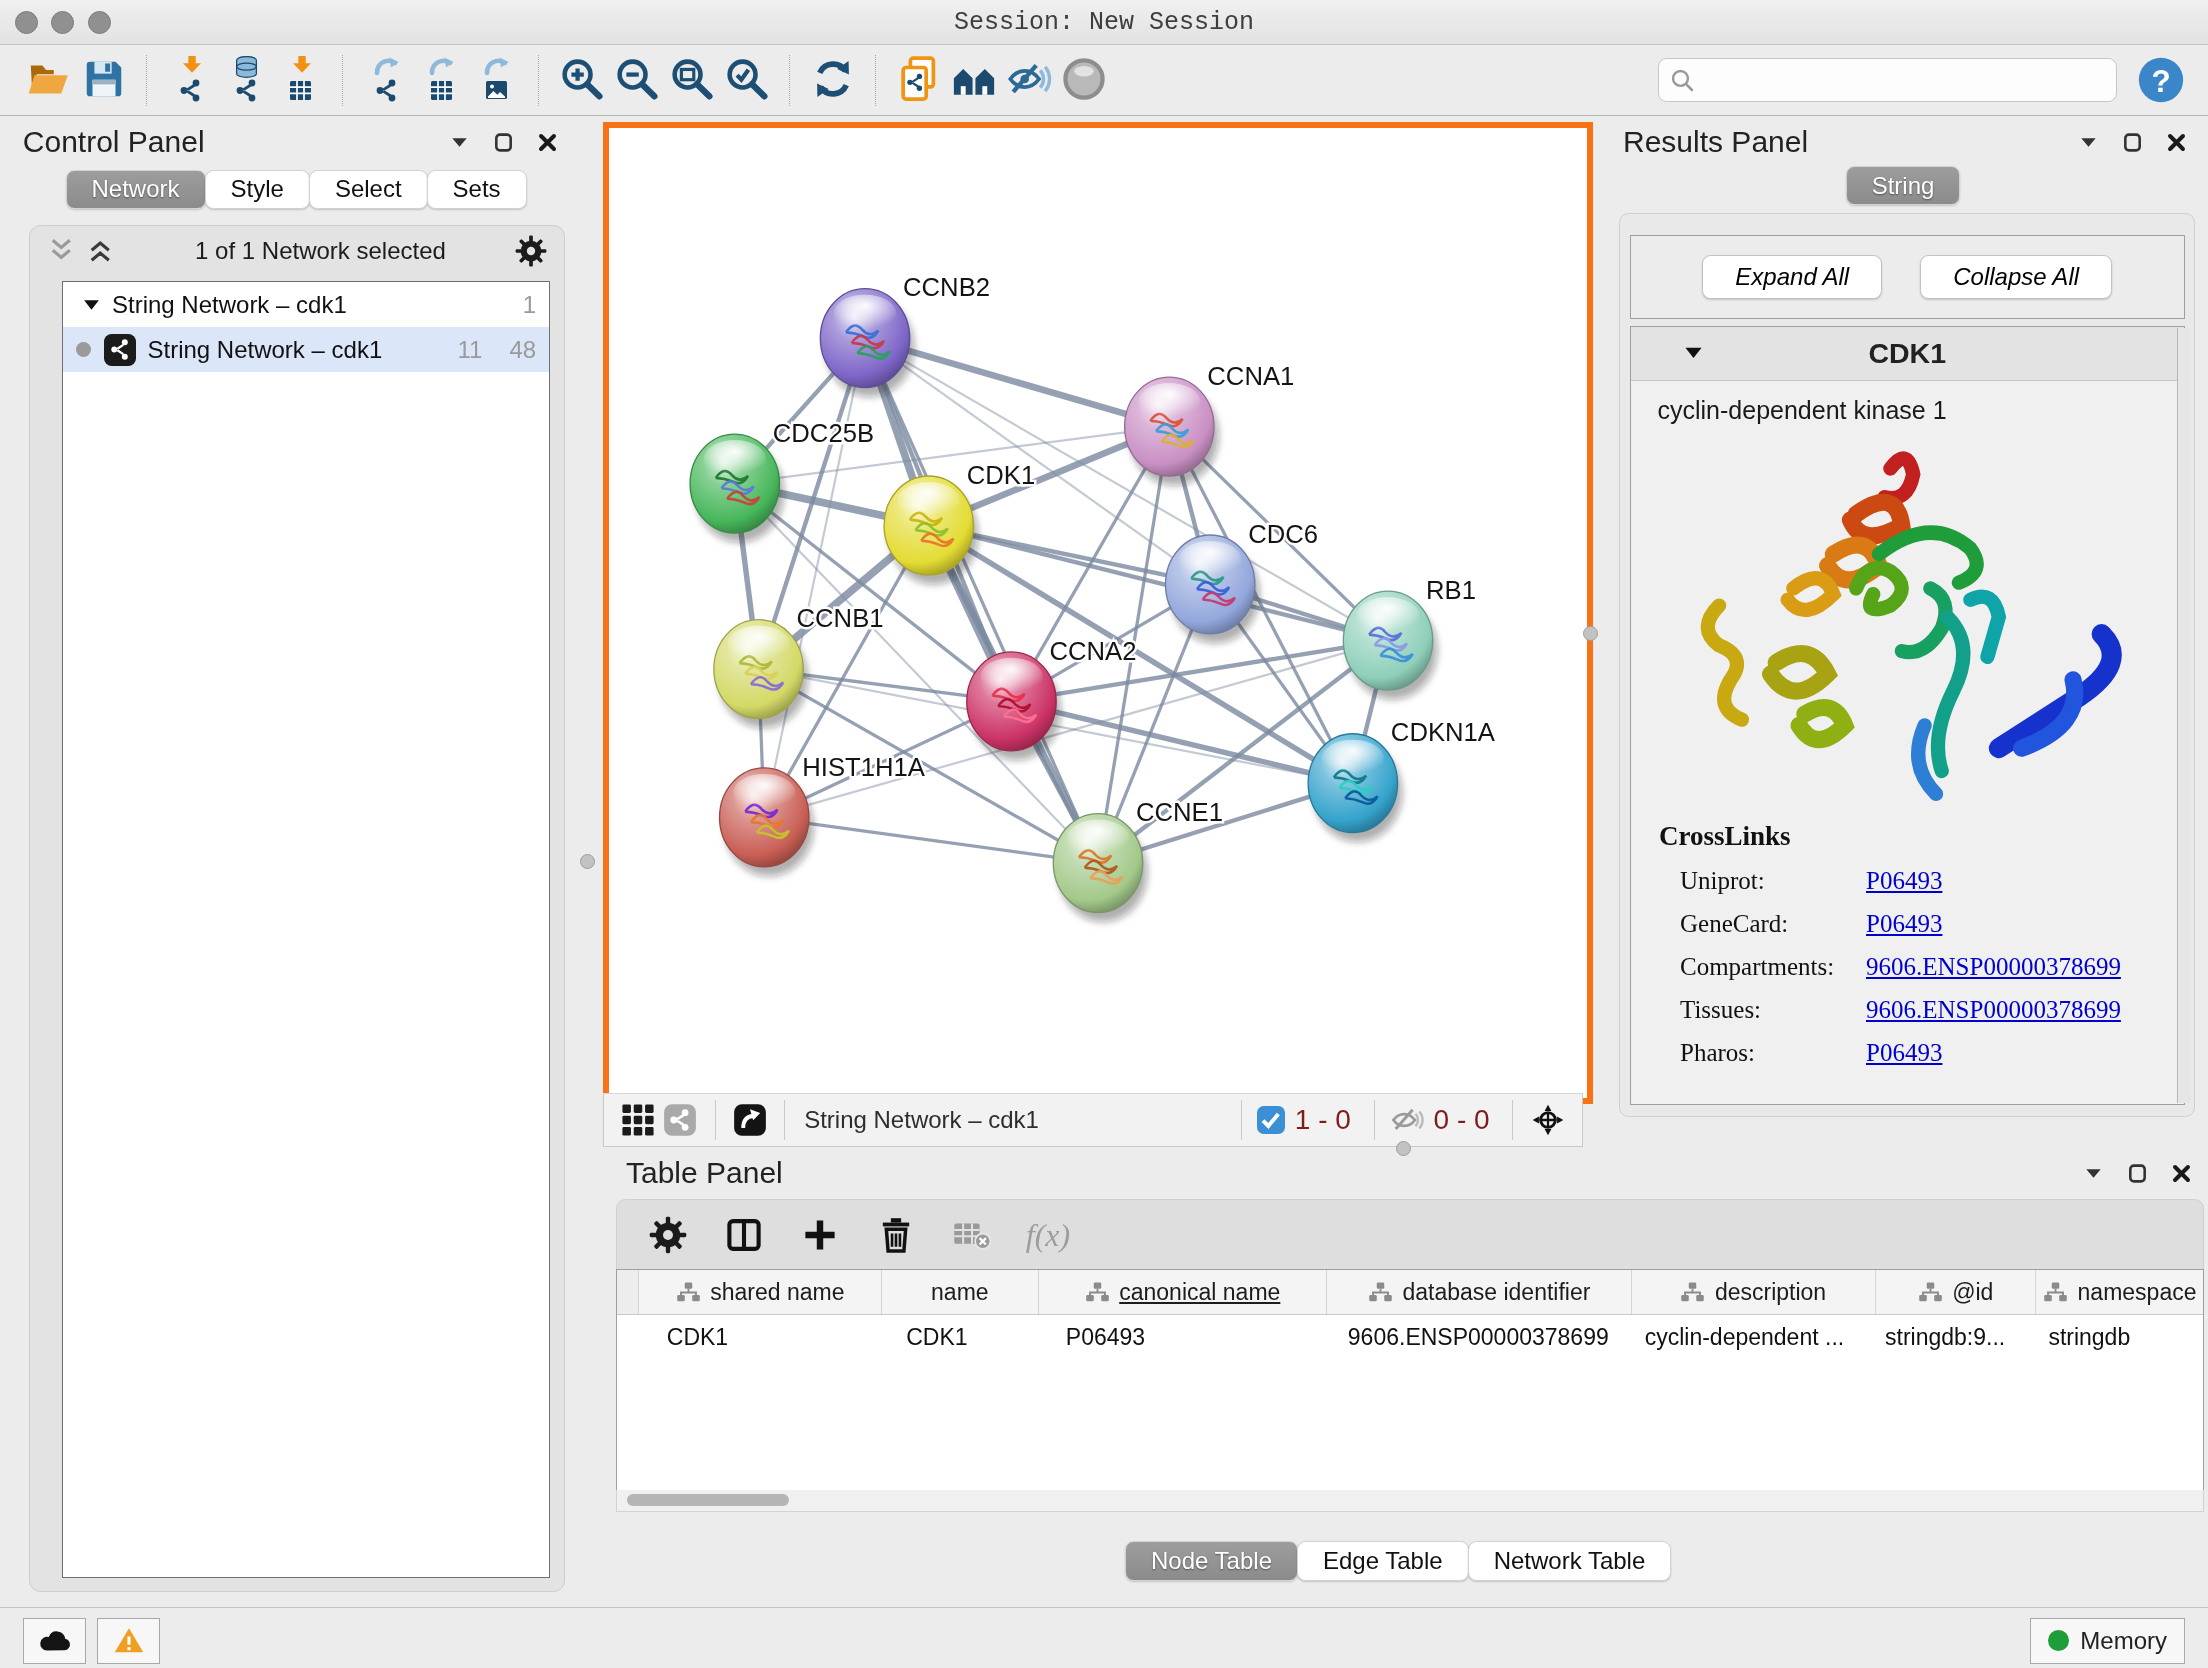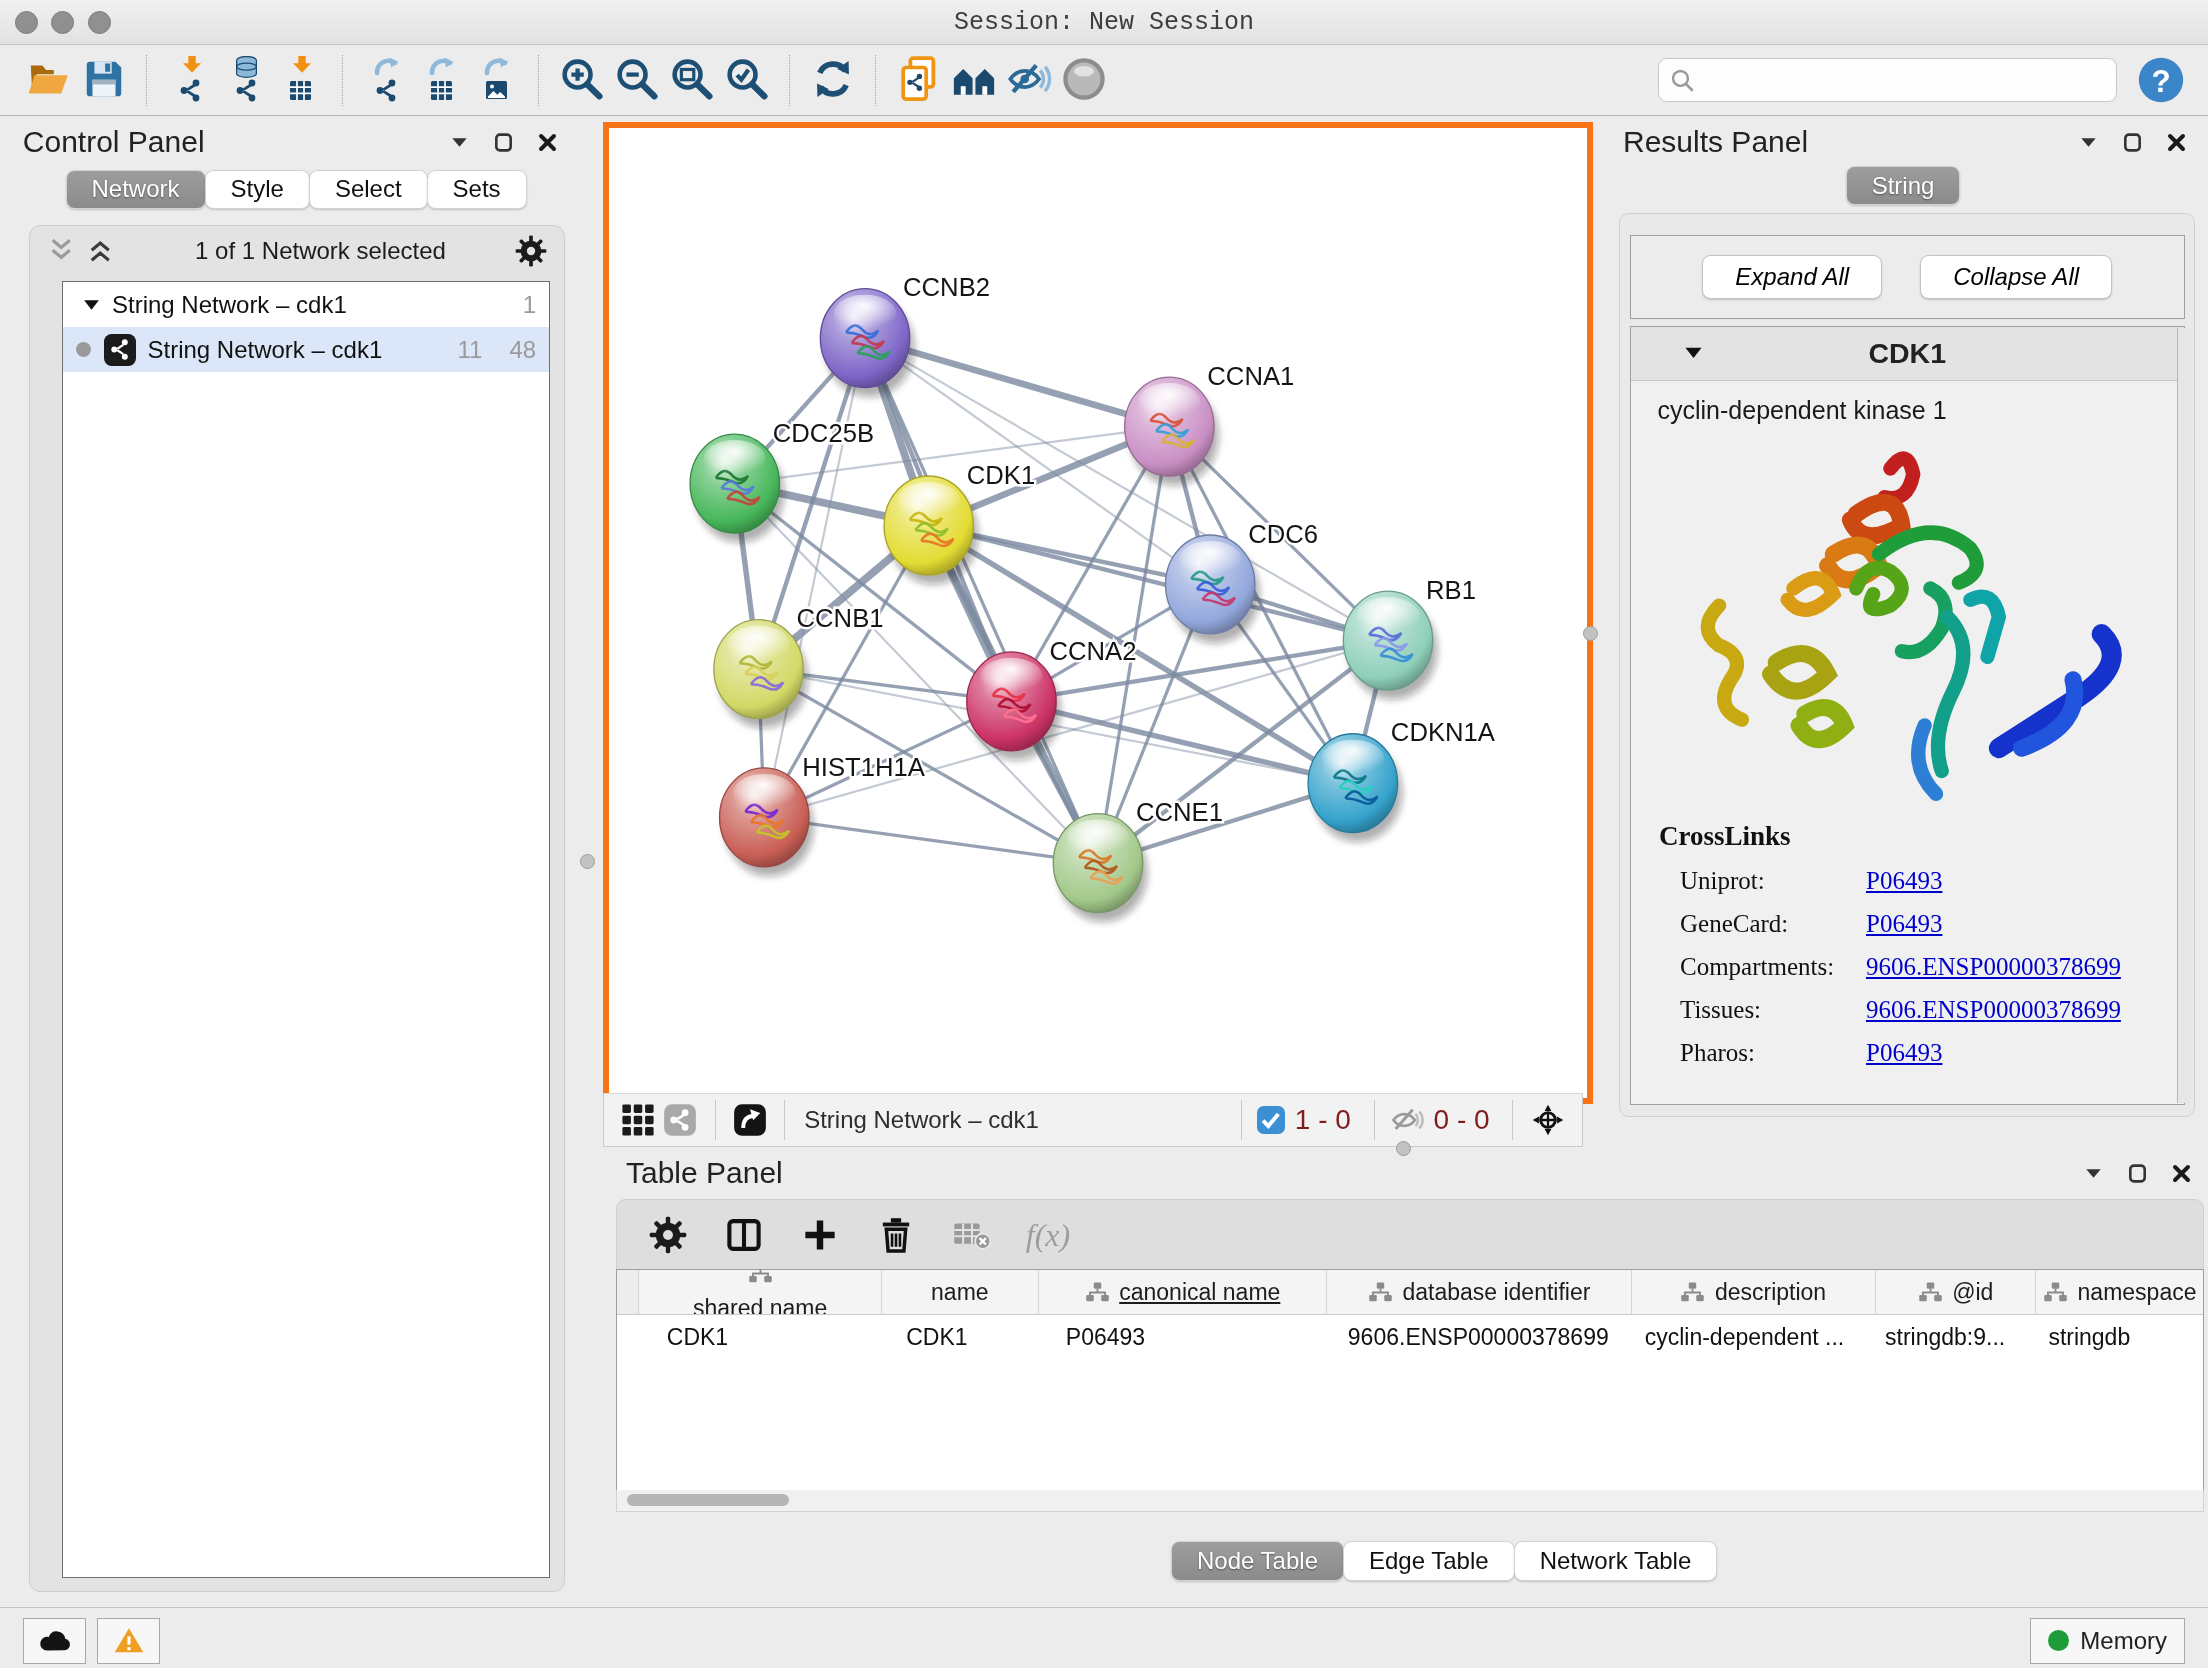--- a/index.html
+++ b/index.html
@@ -90,21 +90,21 @@
   .tp-fx{font-family:"Liberation Serif","DejaVu Serif",serif;font-style:italic;font-size:32px;color:#9d9d9d;cursor:default;}
   .tp-grid{position:absolute;left:13.3px;right:3.8px;top:116px;height:221px;background:#fff;border:1px solid #9f9f9f;overflow:hidden;}
   .tp-headrow{display:flex;height:44px;background:#f4f4f4;border-bottom:1px solid #c9c9c9;}
   .tp-h{display:flex;align-items:center;justify-content:center;gap:9.5px;font-size:23px;color:#1c1c1c;border-left:1px solid #d4d4d4;overflow:hidden;white-space:nowrap;}
   .tp-h:first-child{border-left:none;background:#ededed;}
   .tp-h svg{width:25px;height:23px;flex:0 0 auto;}
   .tp-datarow{display:flex;height:44px;background:#fff;}
   .tp-c{font-size:23px;color:#111;display:flex;align-items:center;padding-left:15px;overflow:hidden;white-space:nowrap;}
   .tp-hscroll{position:absolute;left:13.3px;right:3.8px;top:337px;height:21px;background:#f0f0f0;border:1px solid #d2d2d2;border-top:none;}
   .tp-thumb{position:absolute;left:9.5px;top:3.8px;width:162px;height:12.4px;border-radius:6.7px;background:#b5b5b5;}
-  .tp-tabs{position:absolute;left:549px;top:388px;padding-left:20px;}
+  .tp-tabs{position:absolute;left:503px;top:388px;padding-left:20px;}
   
   .statusbar{position:absolute;left:0;top:1607px;width:100%;height:61px;background:#ececec;border-top:1px solid #c2c2c2;}
   .sb-btn{position:absolute;top:9.5px;width:61px;height:44px;background:#f7f7f7;border:1.9px solid #a8a8a8;display:flex;align-items:center;justify-content:center;cursor:pointer;}
   .sb-btn svg{width:34px;height:28.5px;}
   .memory{position:absolute;right:23px;top:9.5px;height:44px;background:#f7f7f7;border:1.9px solid #a8a8a8;display:flex;align-items:center;gap:11.4px;padding:0 17px;font-size:24px;cursor:pointer;}
   .memdot{width:21px;height:21px;border-radius:50%;}
   #netsvg text{font-family:"Liberation Sans","DejaVu Sans",sans-serif;}
 </style>
 </head>
 <body>
@@ -839,21 +839,21 @@
             <path d="M1 8h20M1 13h20M8 3v16M15 3v16" stroke="#e2e2e2" stroke-width="1.6"></path>
             <circle cx="23.5" cy="17" r="6" fill="#9a9a9a" stroke="#e8e8e8" stroke-width="1.4"></circle>
             <path d="M21 14.5l5 5M26 14.5l-5 5" stroke="#fff" stroke-width="1.8"></path>
           </svg>
       </span>
       <span class="tp-fx">f(x)</span>
     </div>
     <div class="tp-grid">
       <div class="tp-headrow" id="tp-headrow">
           <div class="tp-h" style="width: 21px;"></div>
-          <div class="tp-h" style="width: 242px; flex-direction: column;">
+          <div class="tp-h" style="width: 242px;">
             <span style="display:inline-flex;width:25px;height:23px">
               <svg viewBox="0 0 20 18">
                 <rect x="7" y="1" width="6" height="5" rx="1" fill="#8b8b8b"></rect>
                 <rect x="1" y="11" width="6" height="5" rx="1" fill="#8b8b8b"></rect>
                 <rect x="13" y="11" width="6" height="5" rx="1" fill="#8b8b8b"></rect>
                 <path d="M10 6v3M4 11V9h12v2" stroke="#8b8b8b" stroke-width="1.5" fill="none"></path>
               </svg>
             </span>
             <span>shared name</span>
           </div>

